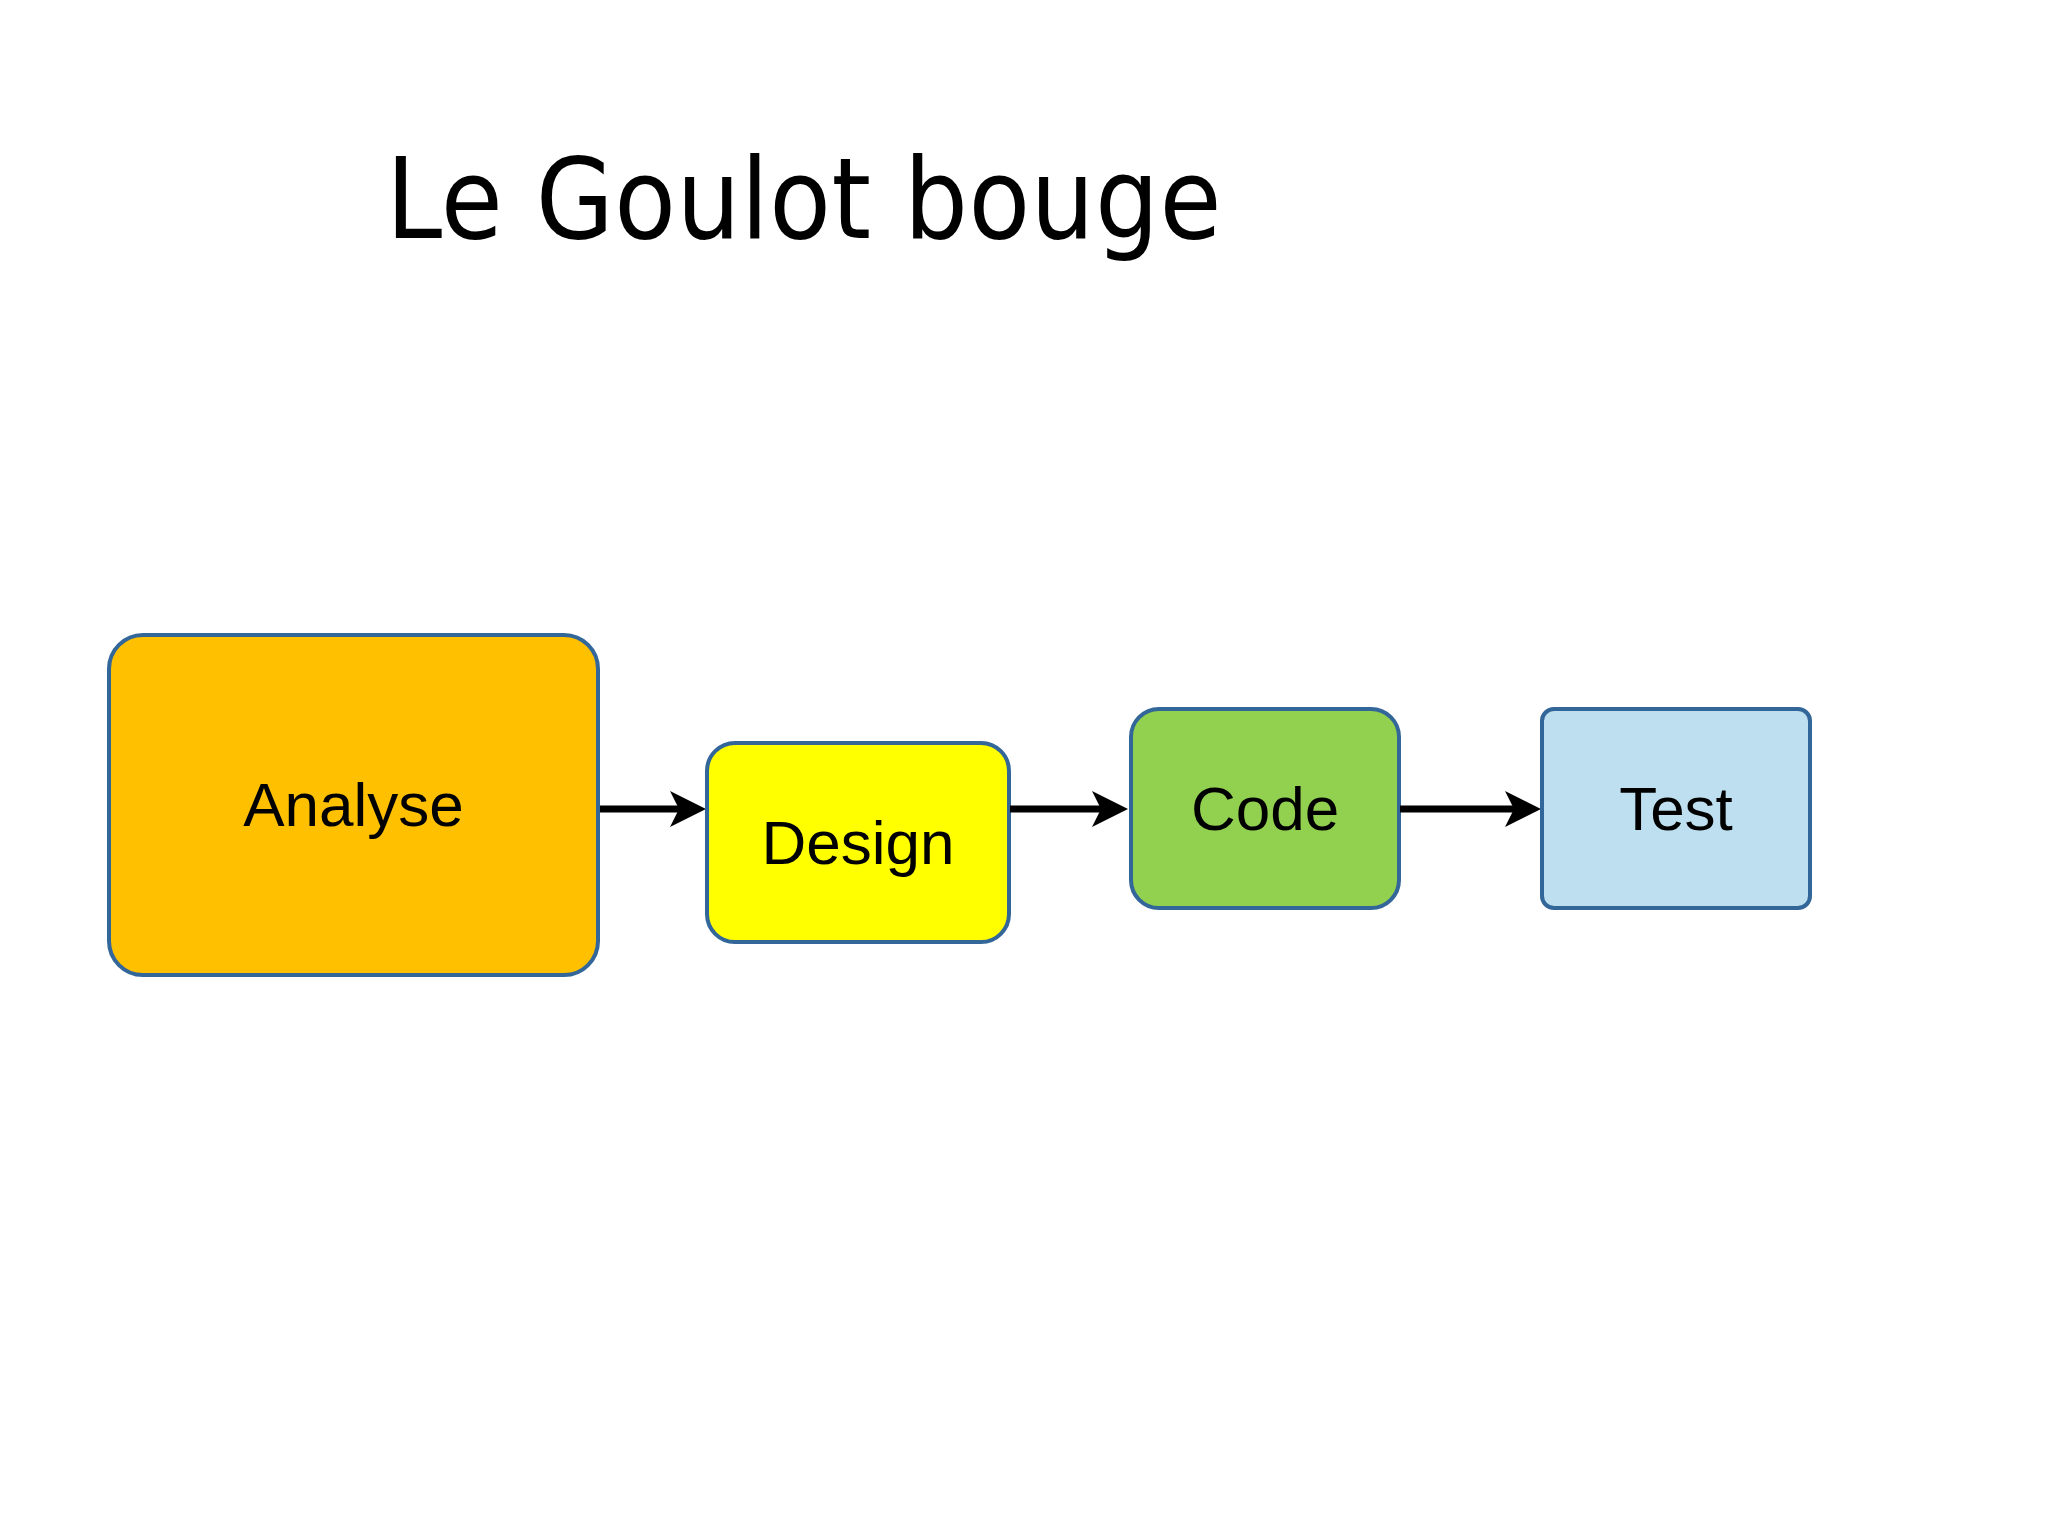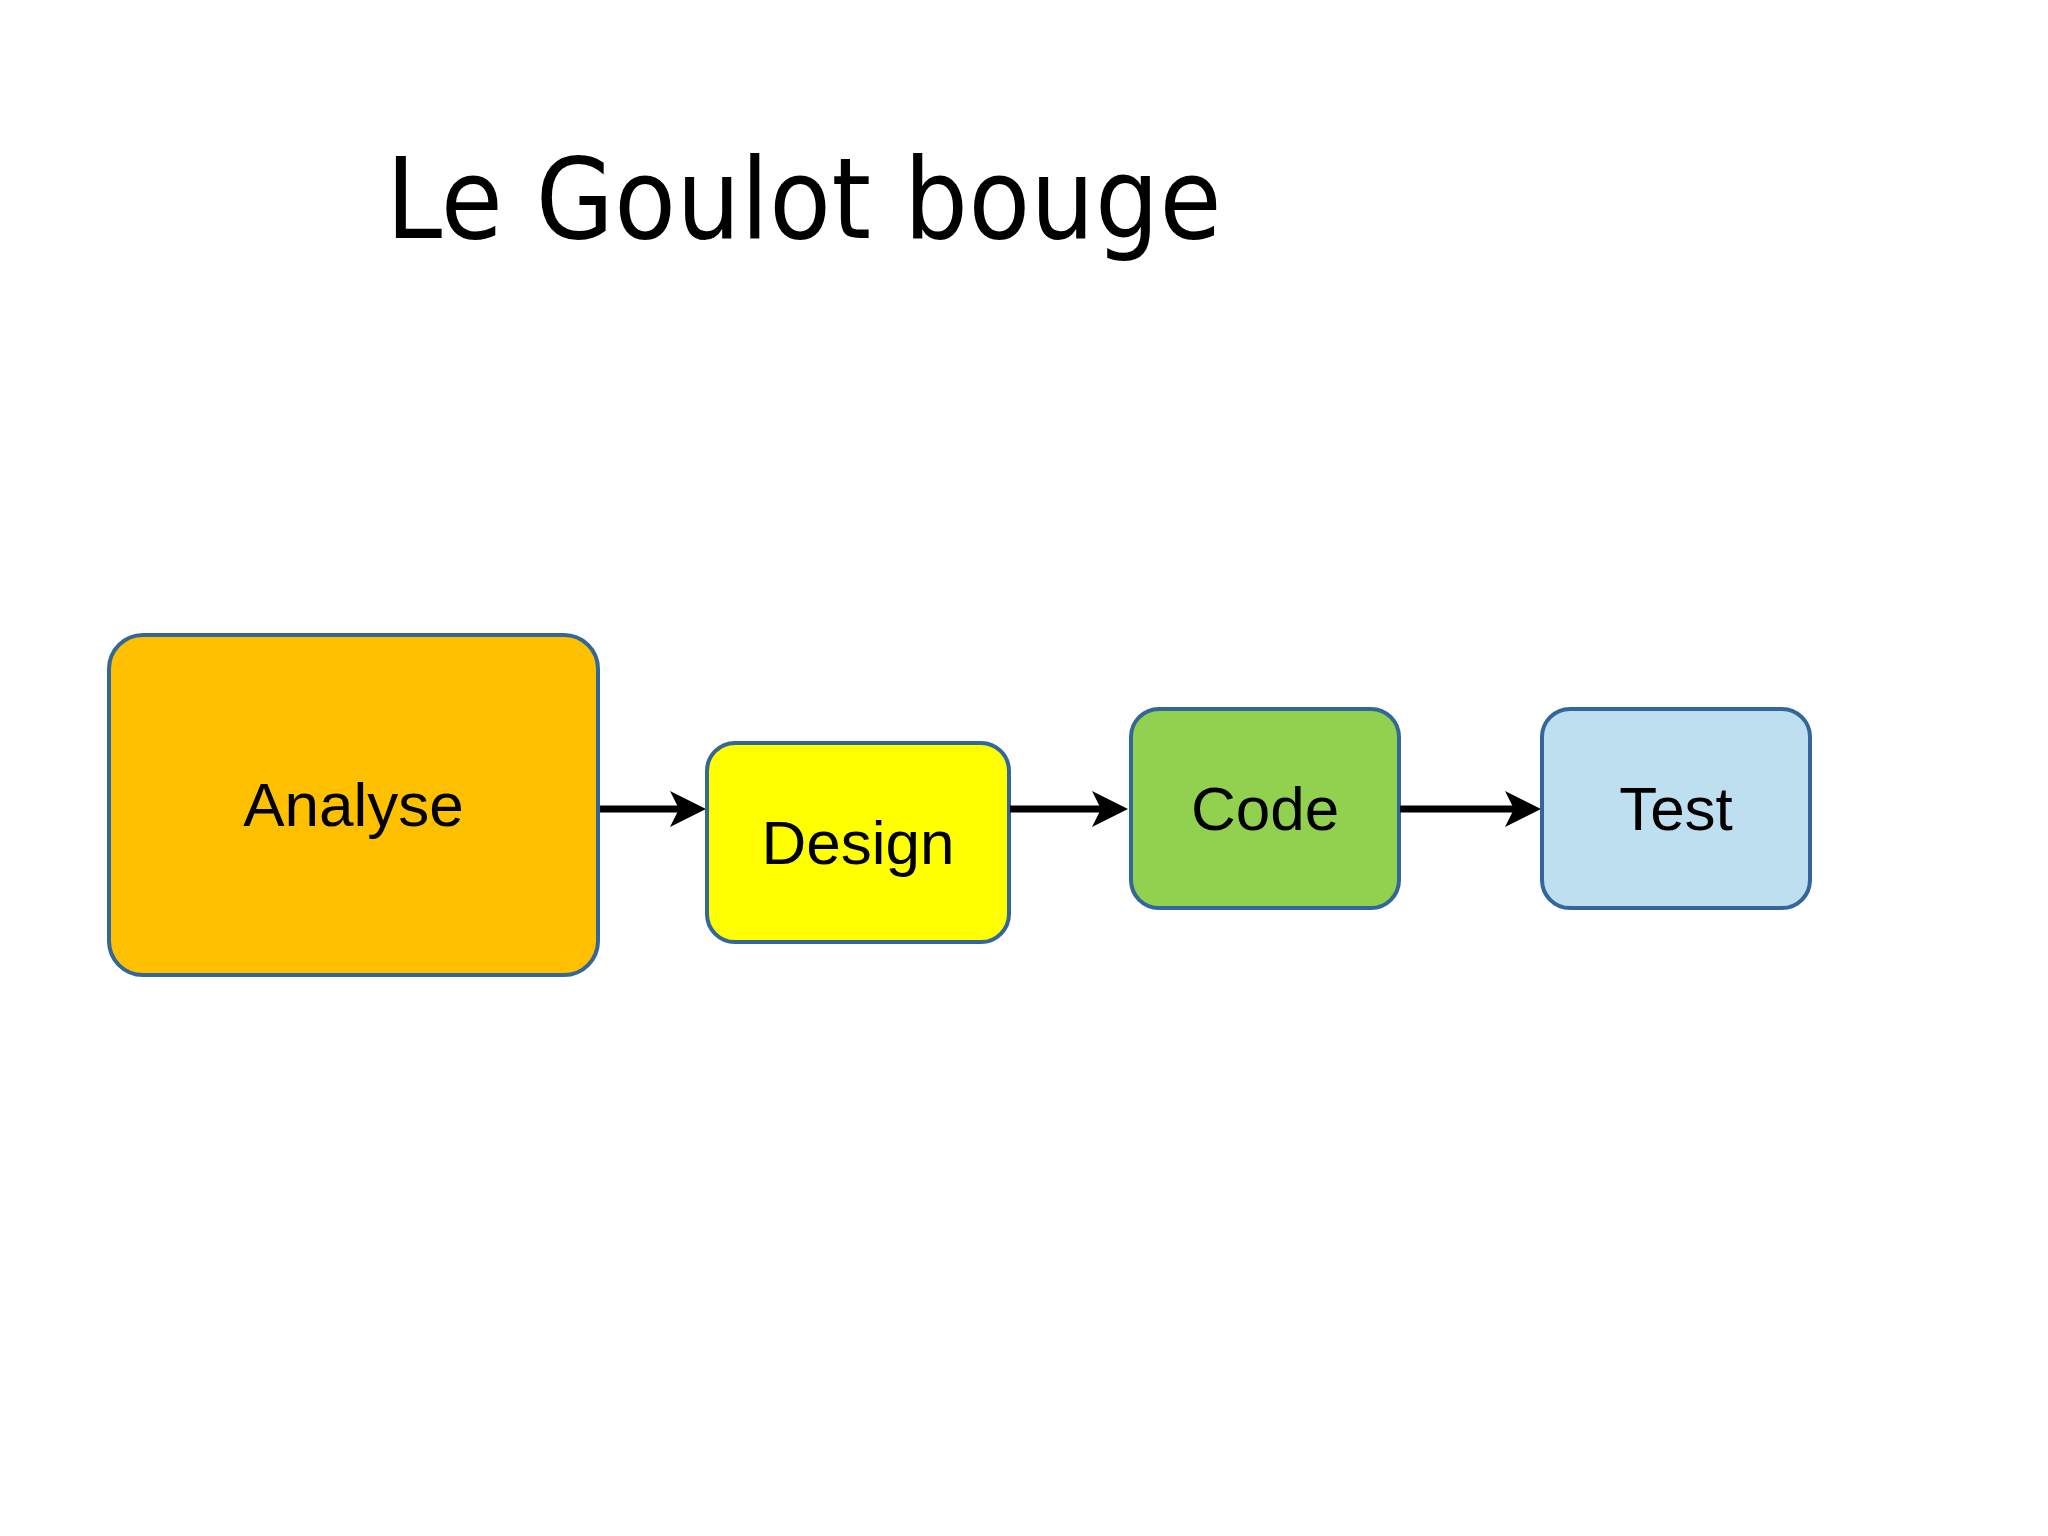--- a/index.html
+++ b/index.html
@@ -151,18 +151,18 @@
       <span class="node-label">Code</span>
     </div>
 
     <div class="arrow arrow--3">
       <svg viewBox="0 0 145 60" preserveAspectRatio="none">
         <line x1="0" y1="30" x2="121" y2="30" stroke="#000000" stroke-width="7"></line>
         <polygon points="105,12 141,30 105,48 114,30" fill="#000000"></polygon>
       </svg>
     </div>
 
-    <div class="node node--test" style="background: rgb(189, 223, 239); border-color: rgb(51, 102, 153);">
+    <div class="node node--test" style="background: rgb(189, 223, 239); border-color: rgb(51, 102, 153); border-radius: 14px;">
       <span class="node-label">Test</span>
     </div>
 
   </div>
 </div>
 
 </body></html>

